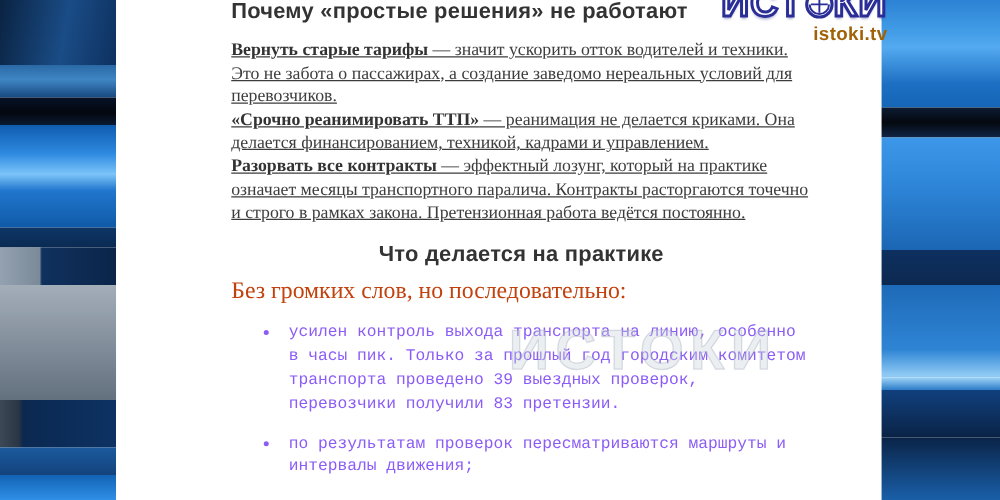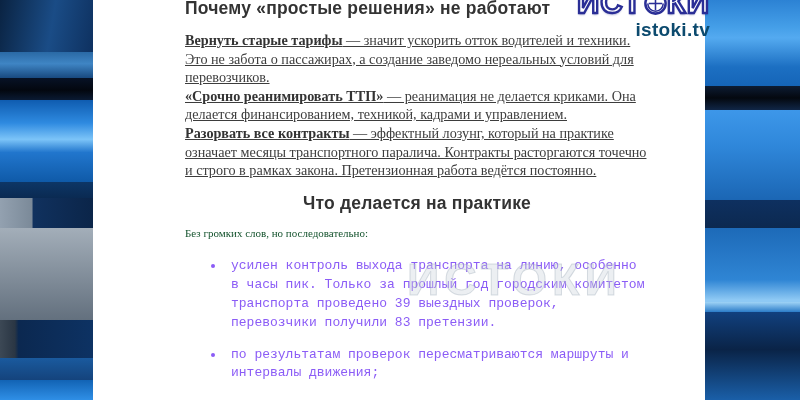--- a/index.html
+++ b/index.html
@@ -35,36 +35,36 @@
   .rb8{top:350px;height:50px;background:linear-gradient(180deg,#0a2448,#1a5fa8);}
 
   
   .content{position:absolute;left:93px;top:0;width:612px;height:400px;background:#ffffff;}
   .article{position:relative;z-index:1;margin:0 56px 0 92px;}
   .sec-title{font-family:"Liberation Sans",sans-serif;font-weight:bold;color:#333;font-size:17.5px;letter-spacing:.2px;margin:0;}
   .t1{margin:-2px 0 12px 0;}
   .t2{margin:13px 0 10px 0;text-align:center;}
   .claims p{margin:0;font-family:"Liberation Serif",serif;font-size:14.2px;line-height:18.6px;color:#3d3d3d;max-width:462px;text-decoration:underline;}
   .claims strong{color:#333;}
-  .intro{font-family:"Liberation Serif",serif;font-size:11px;line-height:18.6px;color:#14532d;margin:0 0 15px 0;}
+  .intro{font-family:"Liberation Serif",serif;font-size:19px;line-height:18.6px;color:#c2410c;margin:0 0 15px 0;}
   .plist{margin:0;padding:0 0 0 40px;list-style:disc;}
   .plist li{font-family:Liberation Mono, monospace;font-size:13px;line-height:18.8px;color:#8b5cf6;max-width:430px;margin:0 0 13px 0;padding-left:6px;}
 
   
   .watermark{position:absolute;left:314px;top:254px;z-index:2;font-family:"Liberation Sans",sans-serif;font-weight:bold;
     font-size:45px;letter-spacing:5px;color:rgba(205,212,222,0.38);
     -webkit-text-stroke:1px rgba(150,162,178,0.35);pointer-events:none;}
 
   
   .logo{position:absolute;left:546px;top:-13px;z-index:3;width:164px;display:flex;flex-direction:column;align-items:flex-end;}
   .logo-word{display:flex;align-items:center;font-family:"Liberation Sans",sans-serif;font-weight:bold;font-size:31px;
     color:#ffffff;-webkit-text-stroke:2.4px #2a2e96;letter-spacing:1px;line-height:1;
     text-shadow:0 2px 2px rgba(25,35,130,.35);}
   .dish{width:27px;height:27px;margin:2px -2px 0 -1px;flex:0 0 auto;}
-  .logo-url{font-family:"Liberation Sans",sans-serif;font-weight:bold;font-size:19px;color:#0c4a6e;letter-spacing:.3px;margin-top:1px;}
+  .logo-url{font-family:"Liberation Sans",sans-serif;font-weight:bold;font-size:15px;color:#a16207;letter-spacing:.3px;margin-top:1px;}
 </style>
 </head>
 <body>
 
 <div class="frame">
 
   <div class="band band-left">
     <div class="seg lb1"></div>
     <div class="seg lb2"></div>
     <div class="seg lb3"></div>

